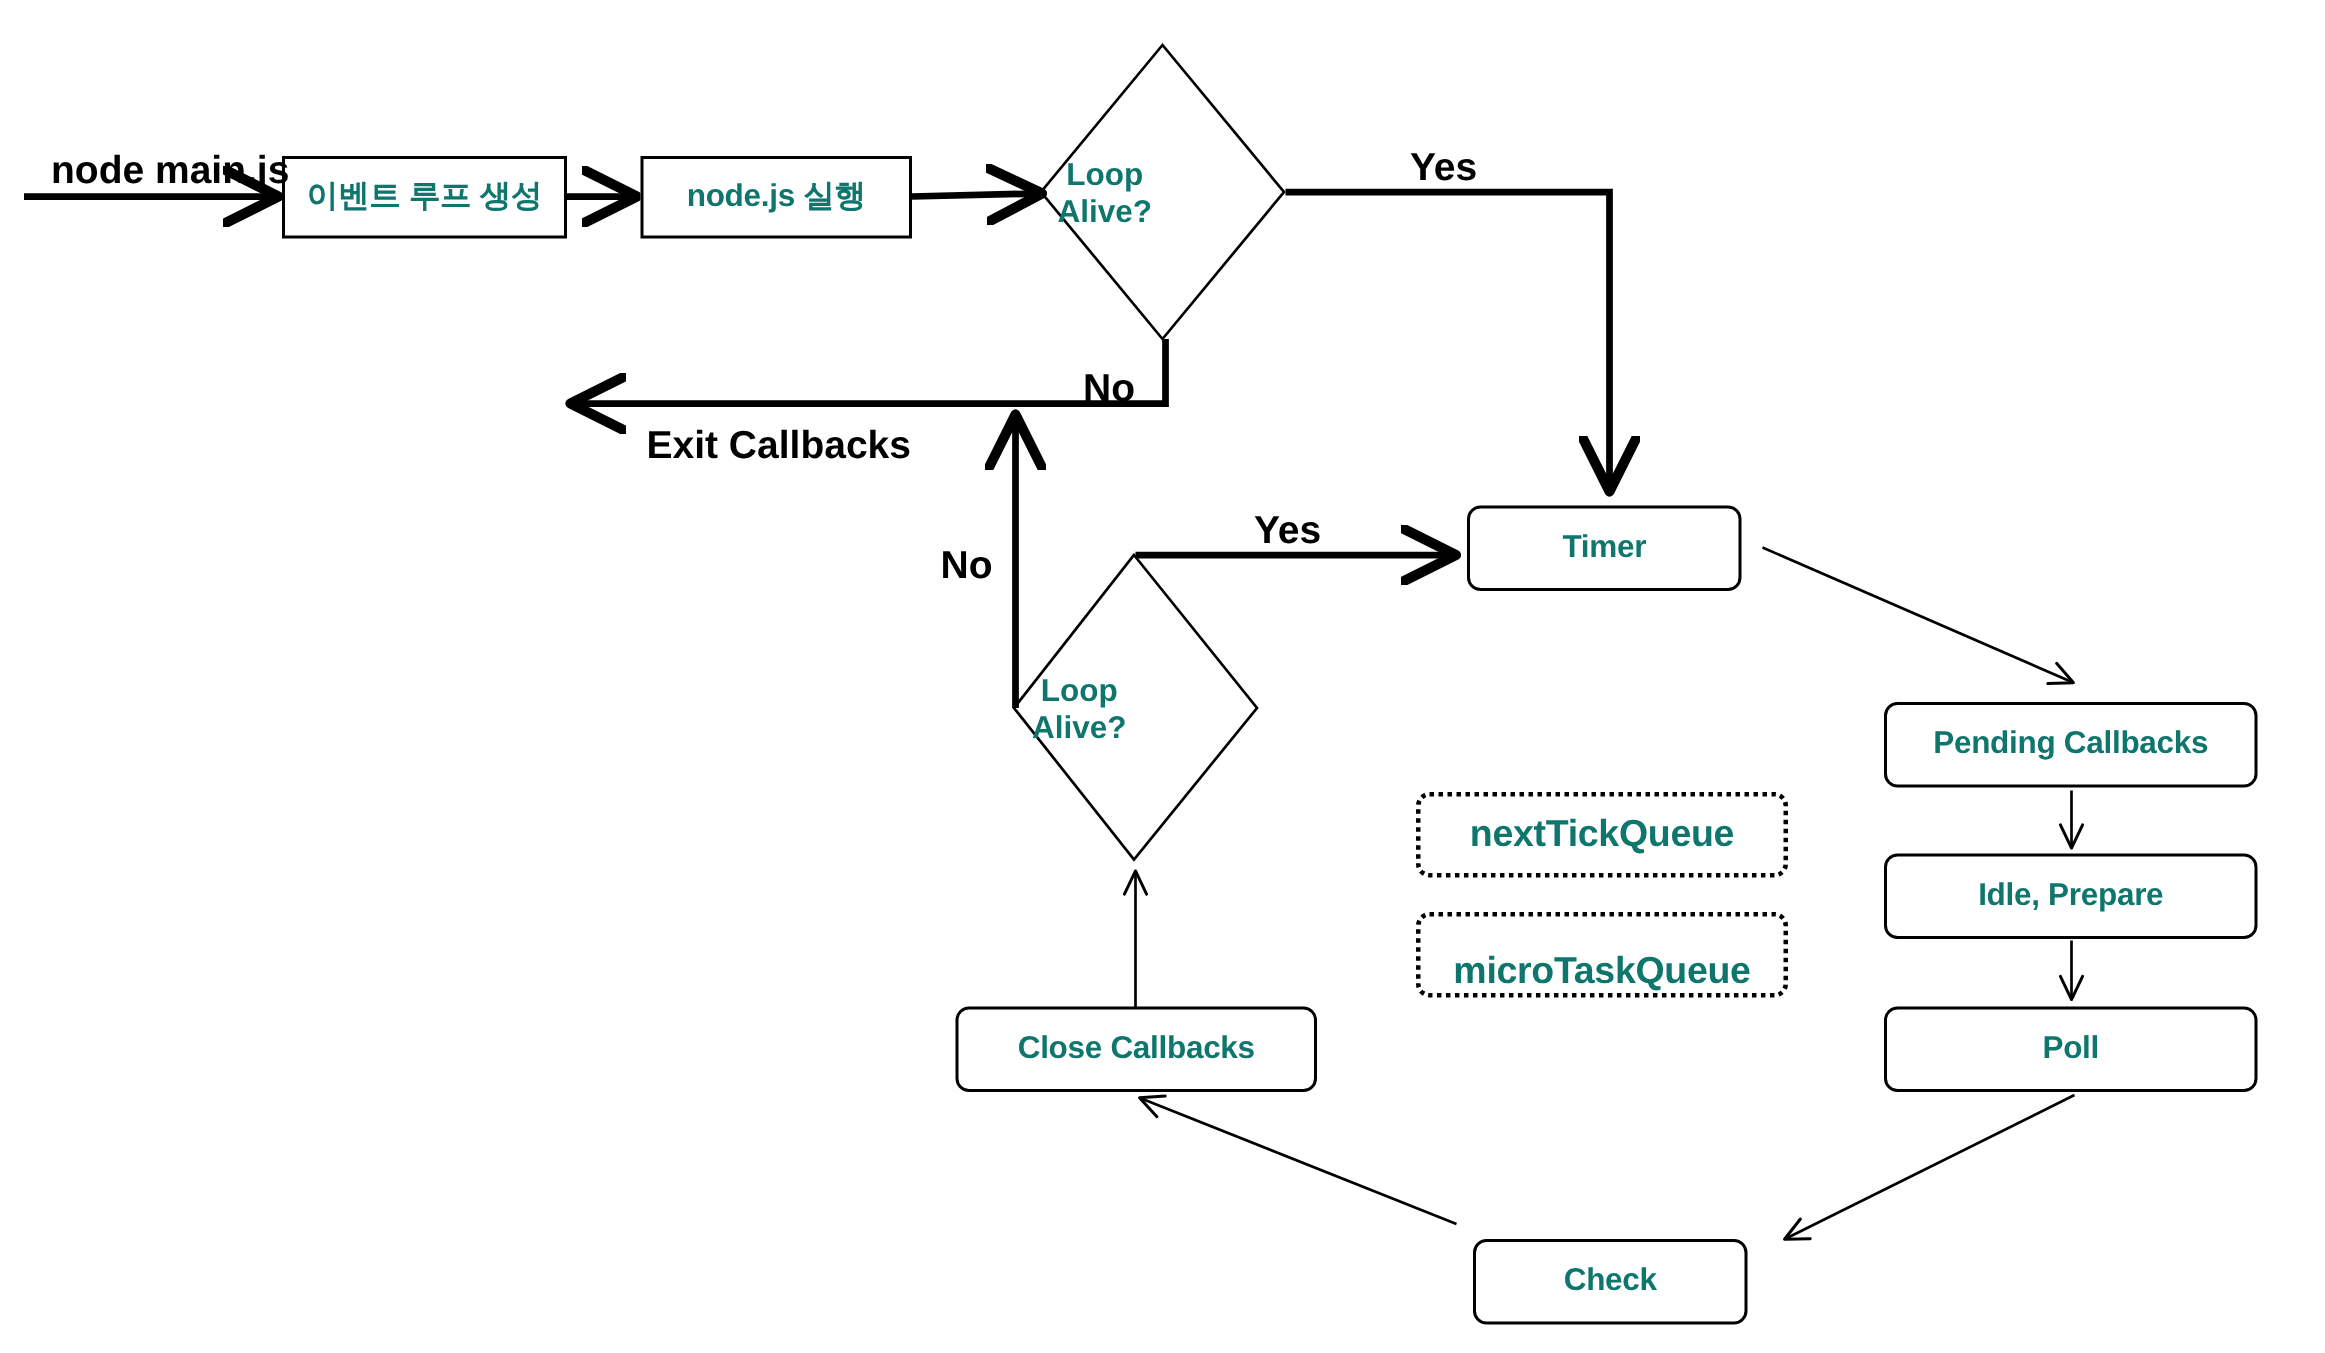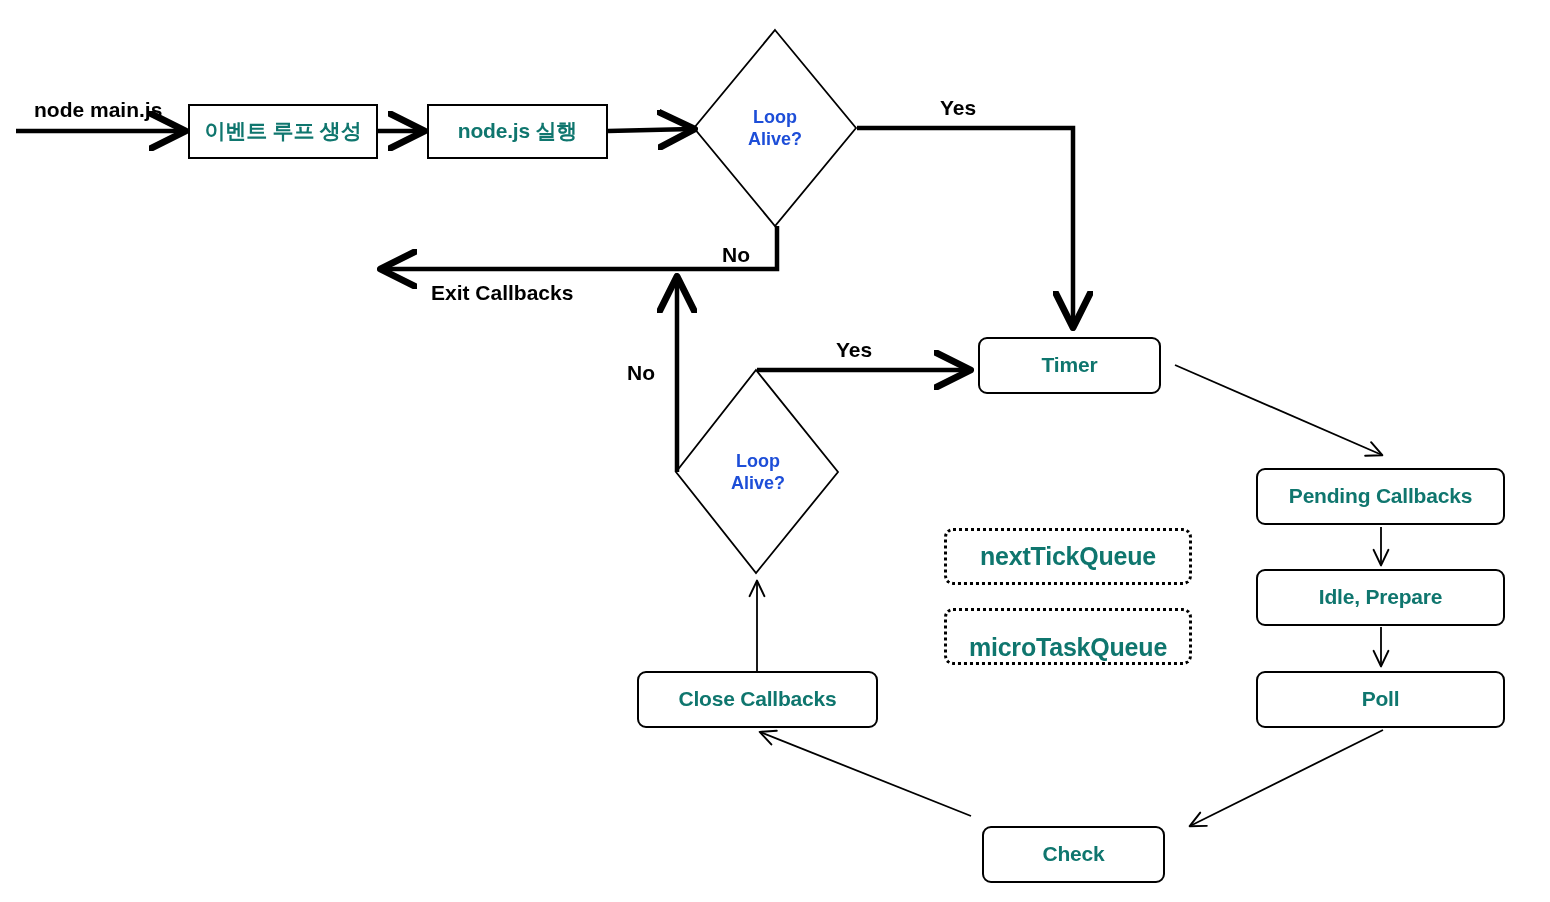--- a/index.html
+++ b/index.html
@@ -56,32 +56,32 @@
     border: 3px dotted #000000;
     border-radius: 9px;
     background: #ffffff;
     font-size: 25px;
   }
   
   .diamond-label {
     position: absolute;
     display: flex;
     align-items: center;
-    justify-content: center;
+    justify-content: flex-start;
     text-align: center;
     font-weight: bold;
-    font-size: 18px;
-    color: #1d4ed8;
+    font-size: 21px;
+    color: #0f766e;
     line-height: 1.2;
     pointer-events: none;
   }
   .edge-label {
     position: absolute;
     font-weight: bold;
-    font-size: 21px;
+    font-size: 26px;
     color: #000000;
     white-space: nowrap;
   }
 </style>
 </head>
 <body>
 
 <div id="canvas">
 
   <svg id="wires" viewBox="0 0 1550 902" xmlns="http://www.w3.org/2000/svg">

